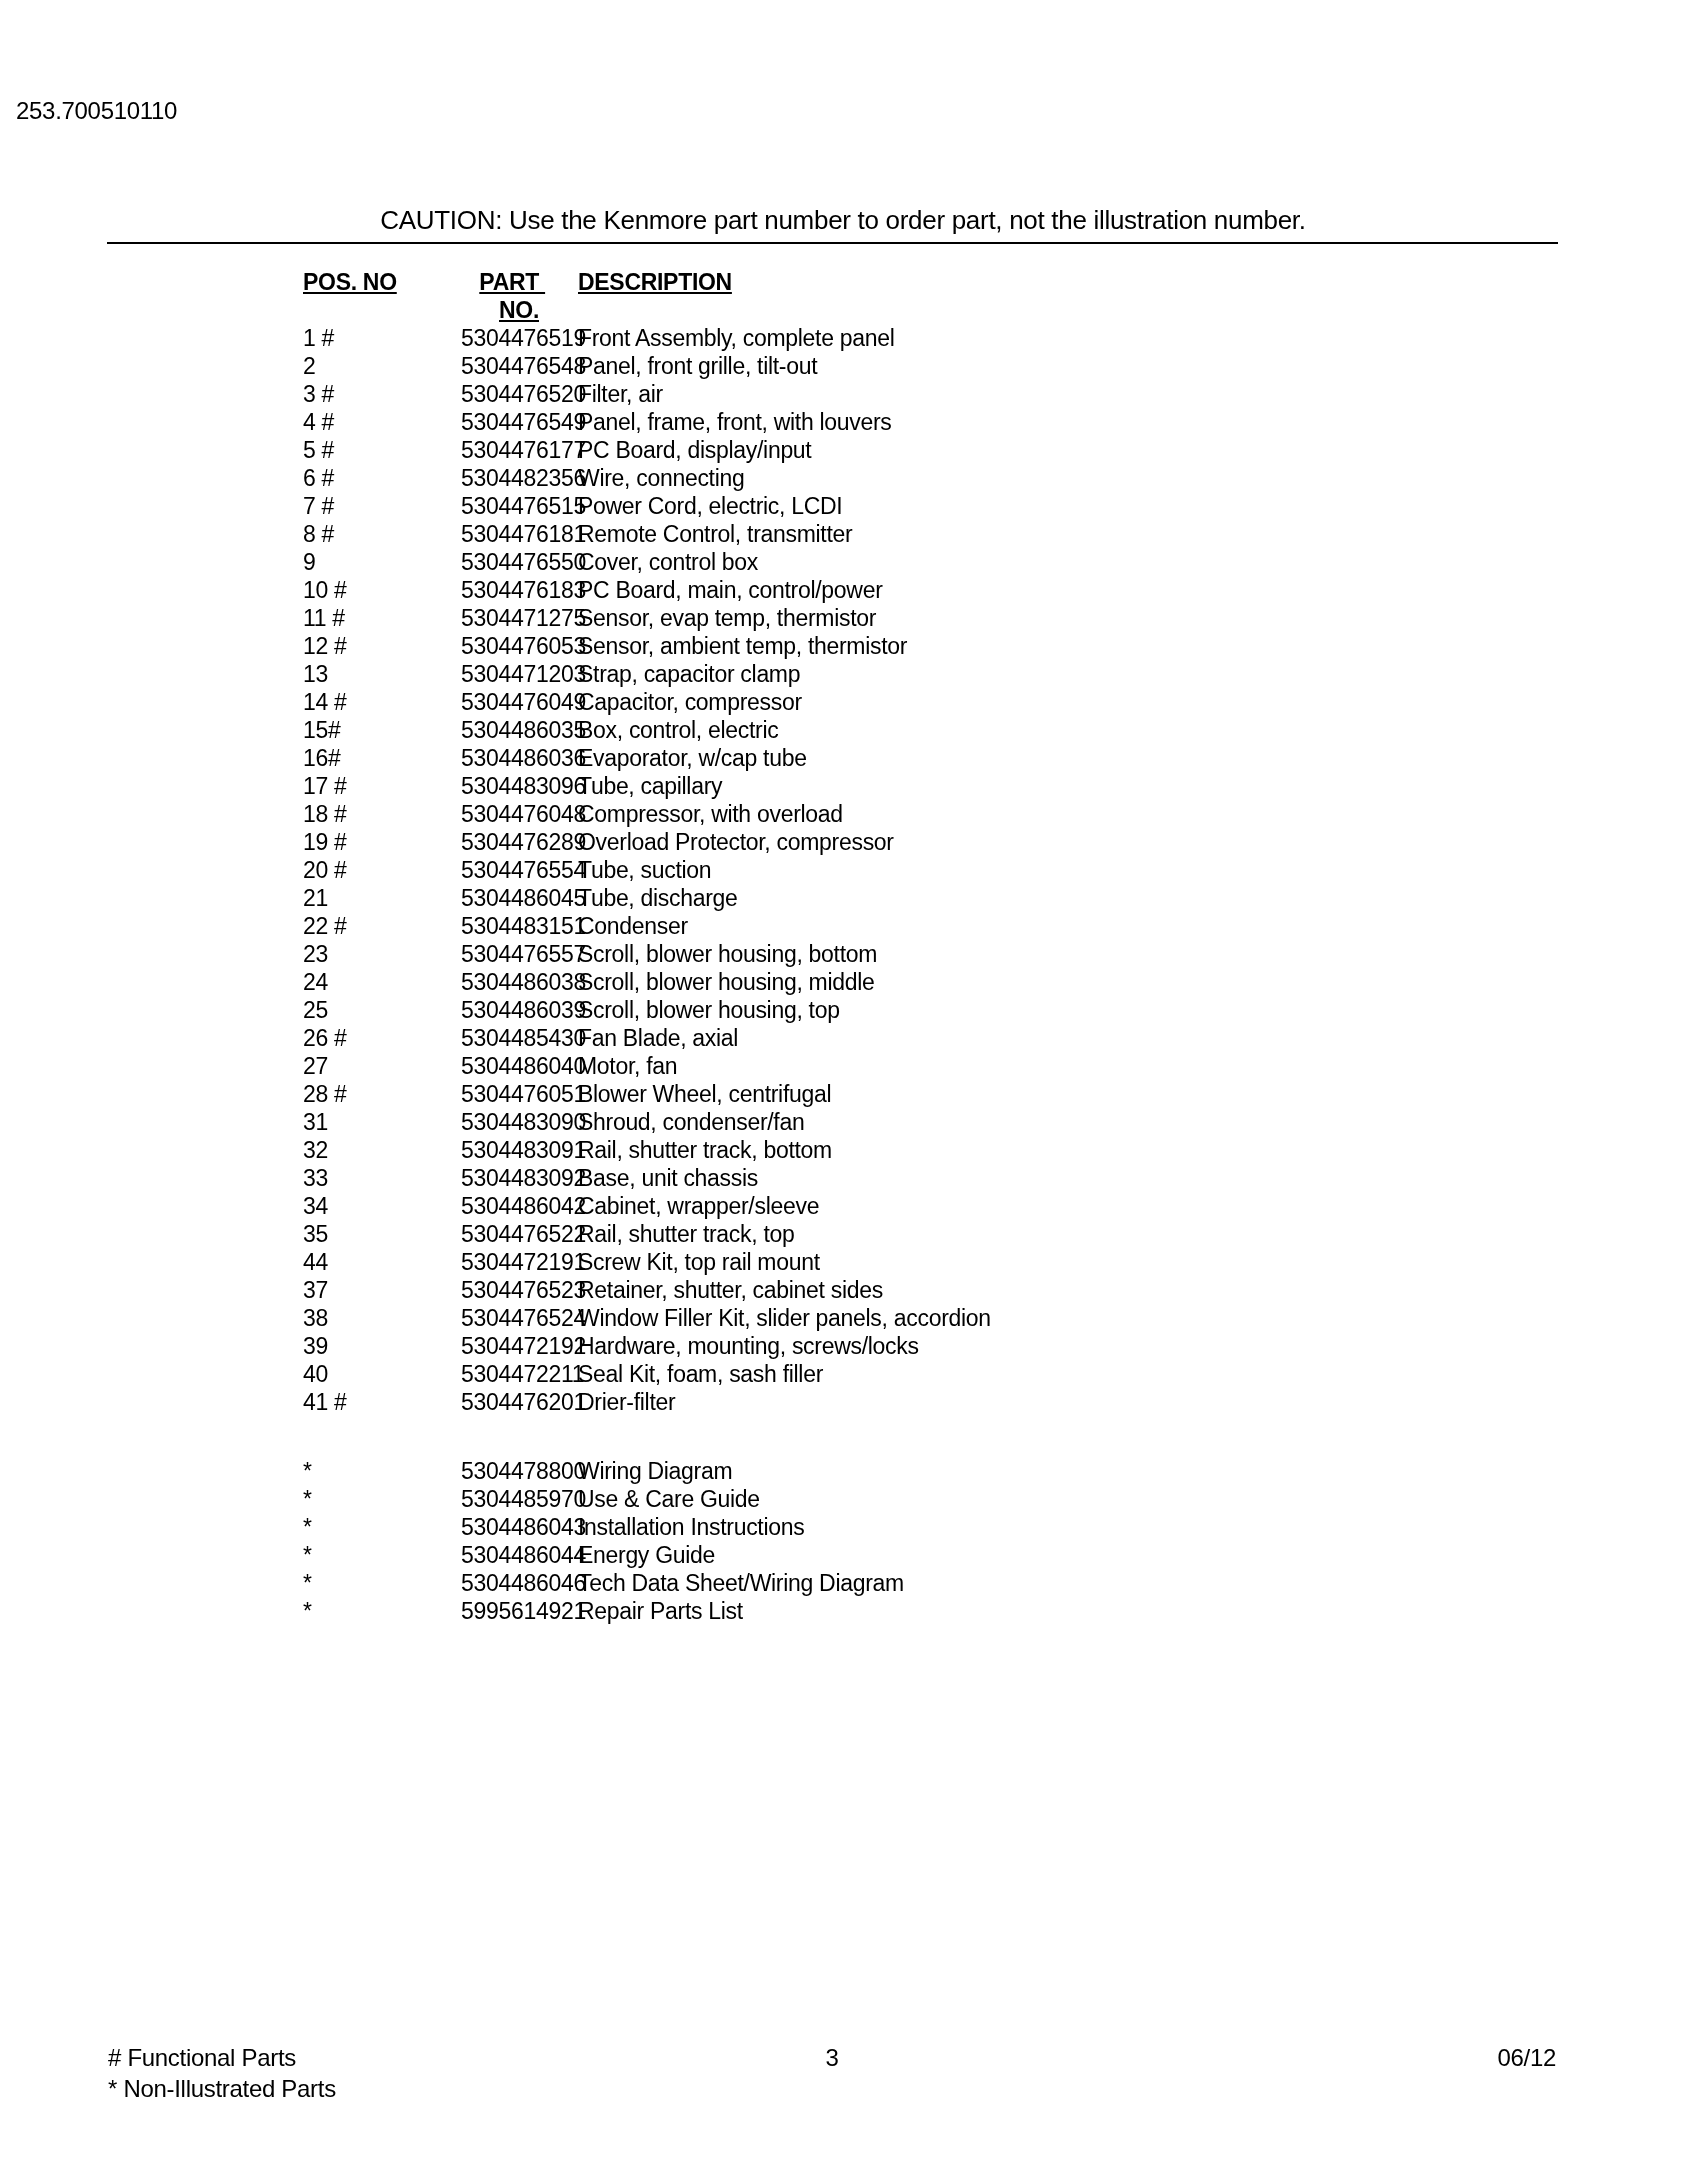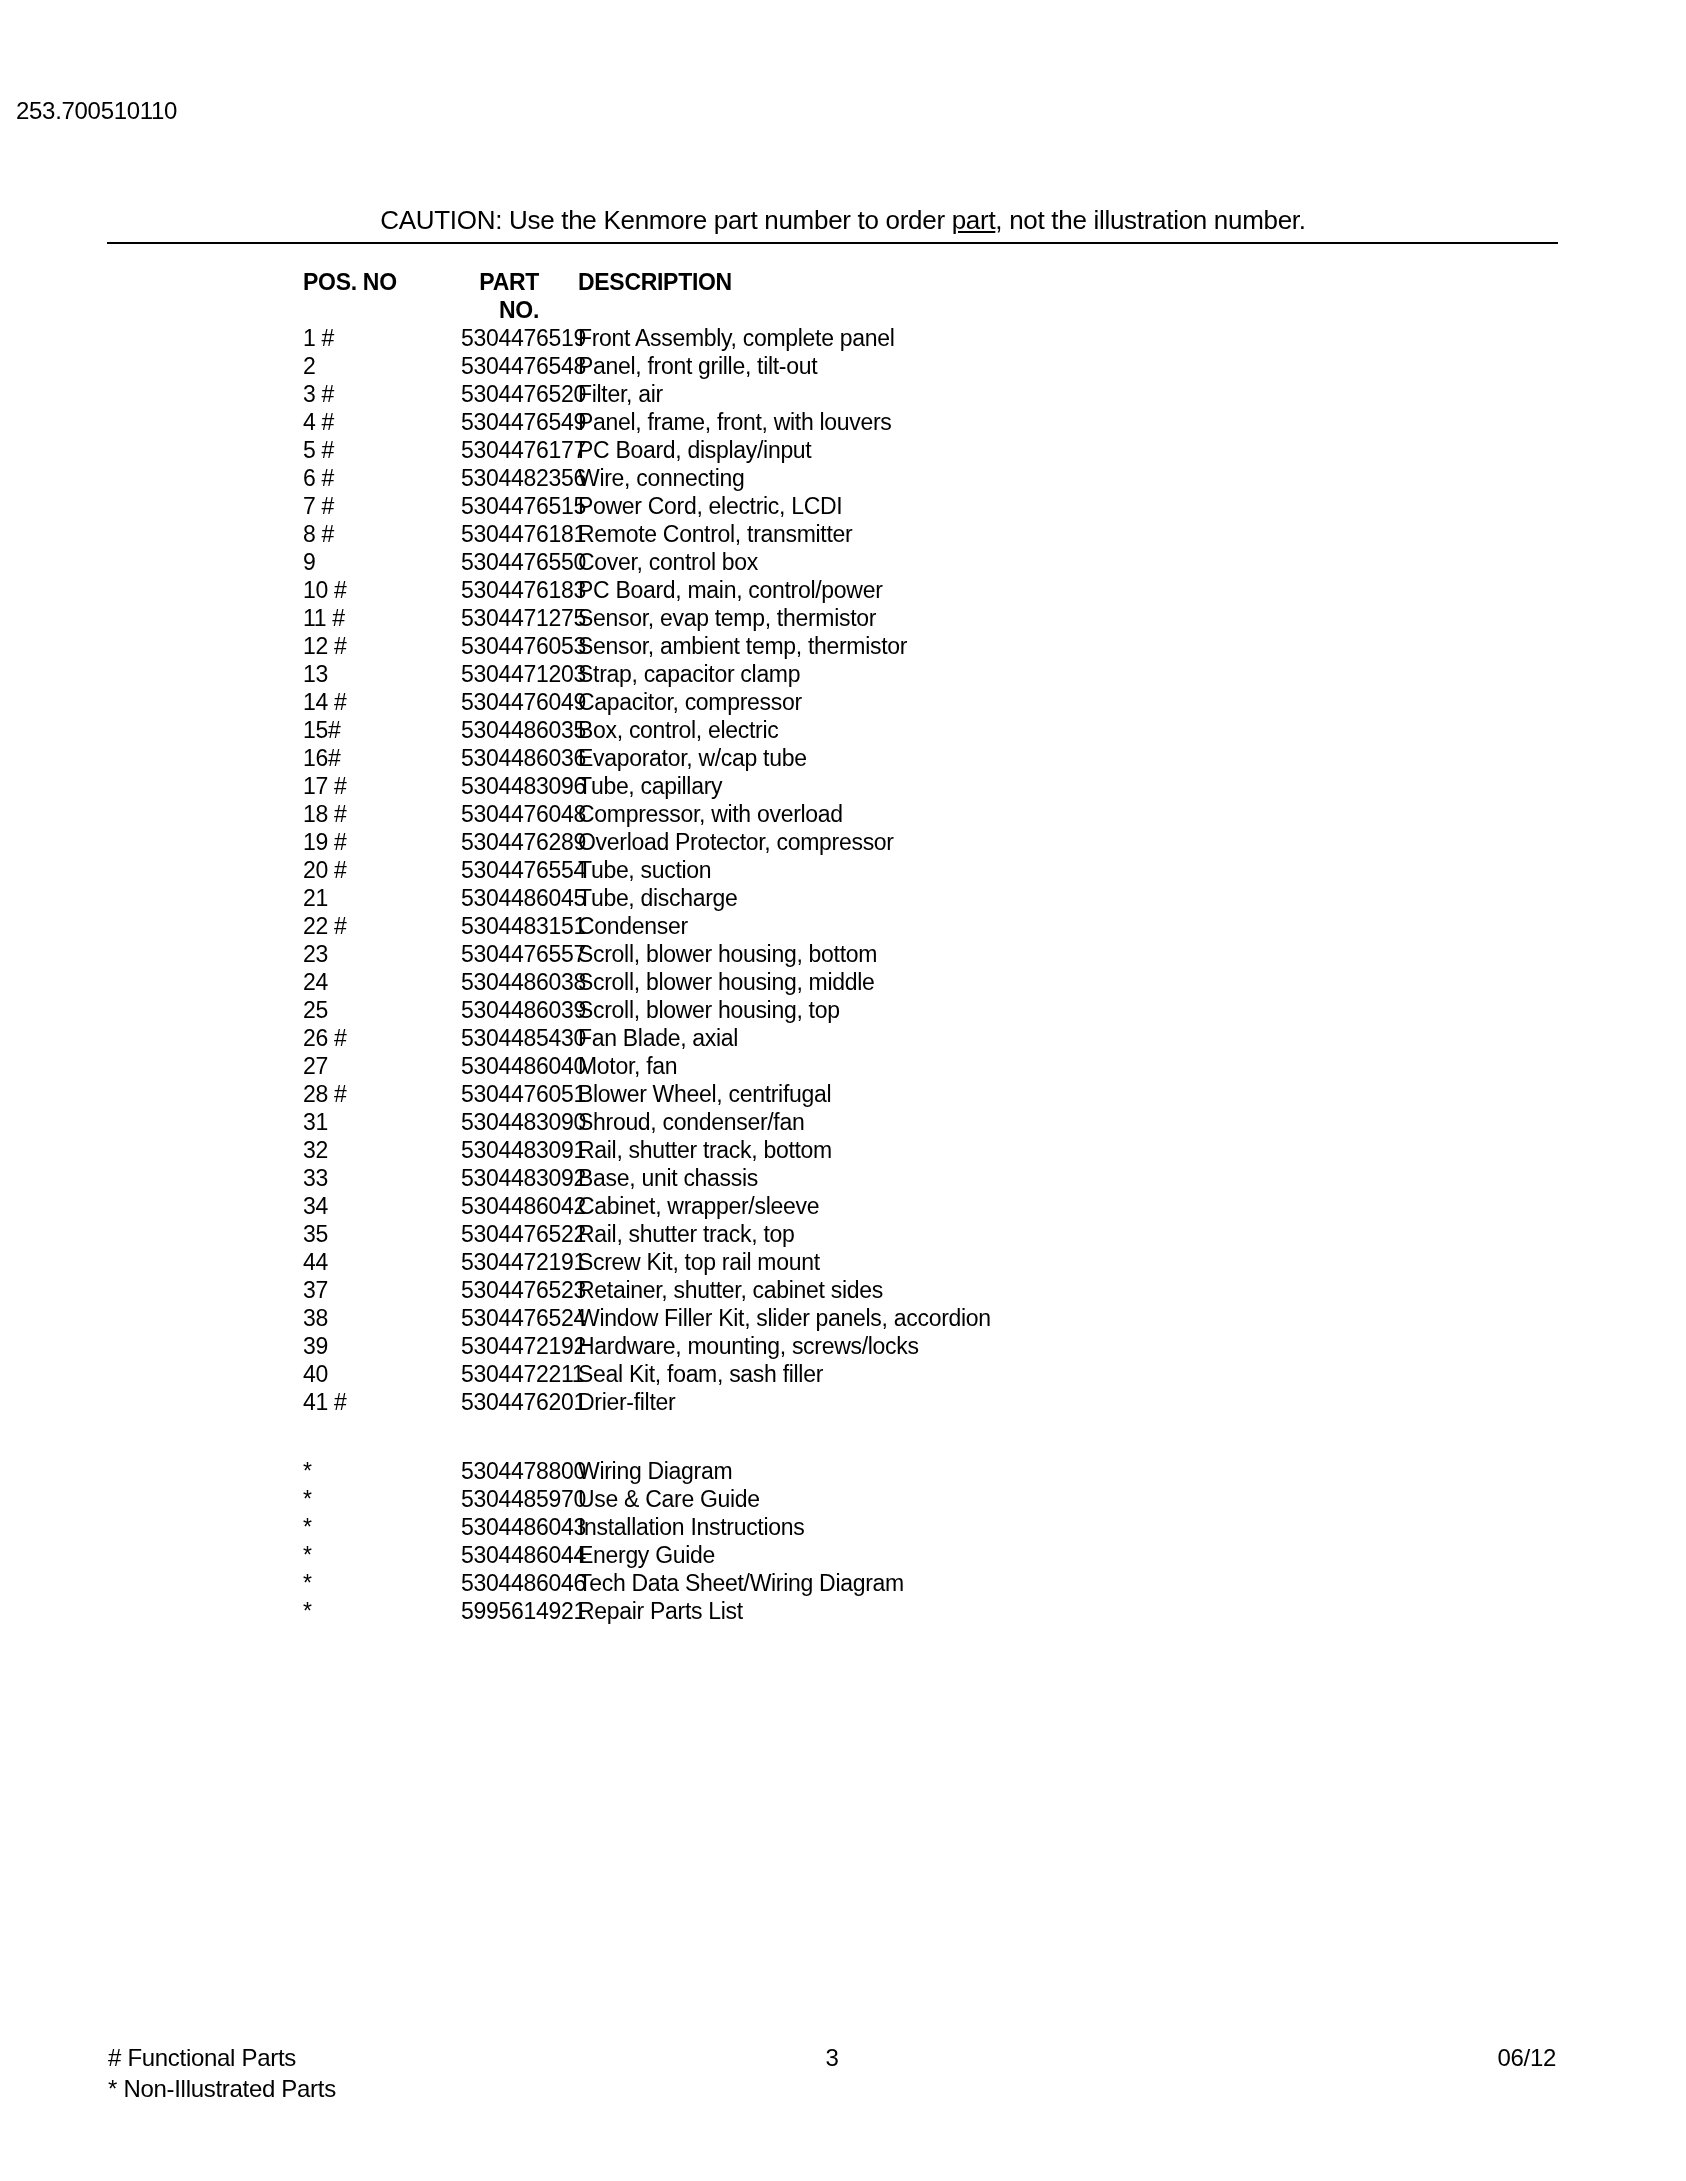--- a/index.html
+++ b/index.html
@@ -42,21 +42,20 @@
   .caution-line {
     position: absolute;
     top: 206px;
     left: 0;
     width: 100%;
     text-align: center;
     font-size: 26px;
     line-height: 29px;
   }
   .caution-line .u {
-    text-decoration: underline;
   }
   .rule {
     position: absolute;
     top: 242px;
     left: 107px;
     width: 1451px;
     border-top: 2.8px solid #000000;
   }
   .parts-table {
     position: absolute;
@@ -68,20 +67,21 @@
     display: grid;
     grid-template-columns: 133px 103px auto;
     line-height: 28px;
     white-space: pre-wrap;
   }
   .t-row .c-pos   { text-align: left; }
   .t-row .c-part  { text-align: right; margin-left: 25px; }
   .t-row .c-desc  { padding-left: 39px; text-align: left; }
   .t-head {
     font-weight: bold;
+    text-decoration: underline;
   }
   .table-gap {
     height: 41px;
   }
   .footer {
     position: absolute;
     top: 2042px;
     left: 108px;
     width: 1448px;
     font-size: 24px;

